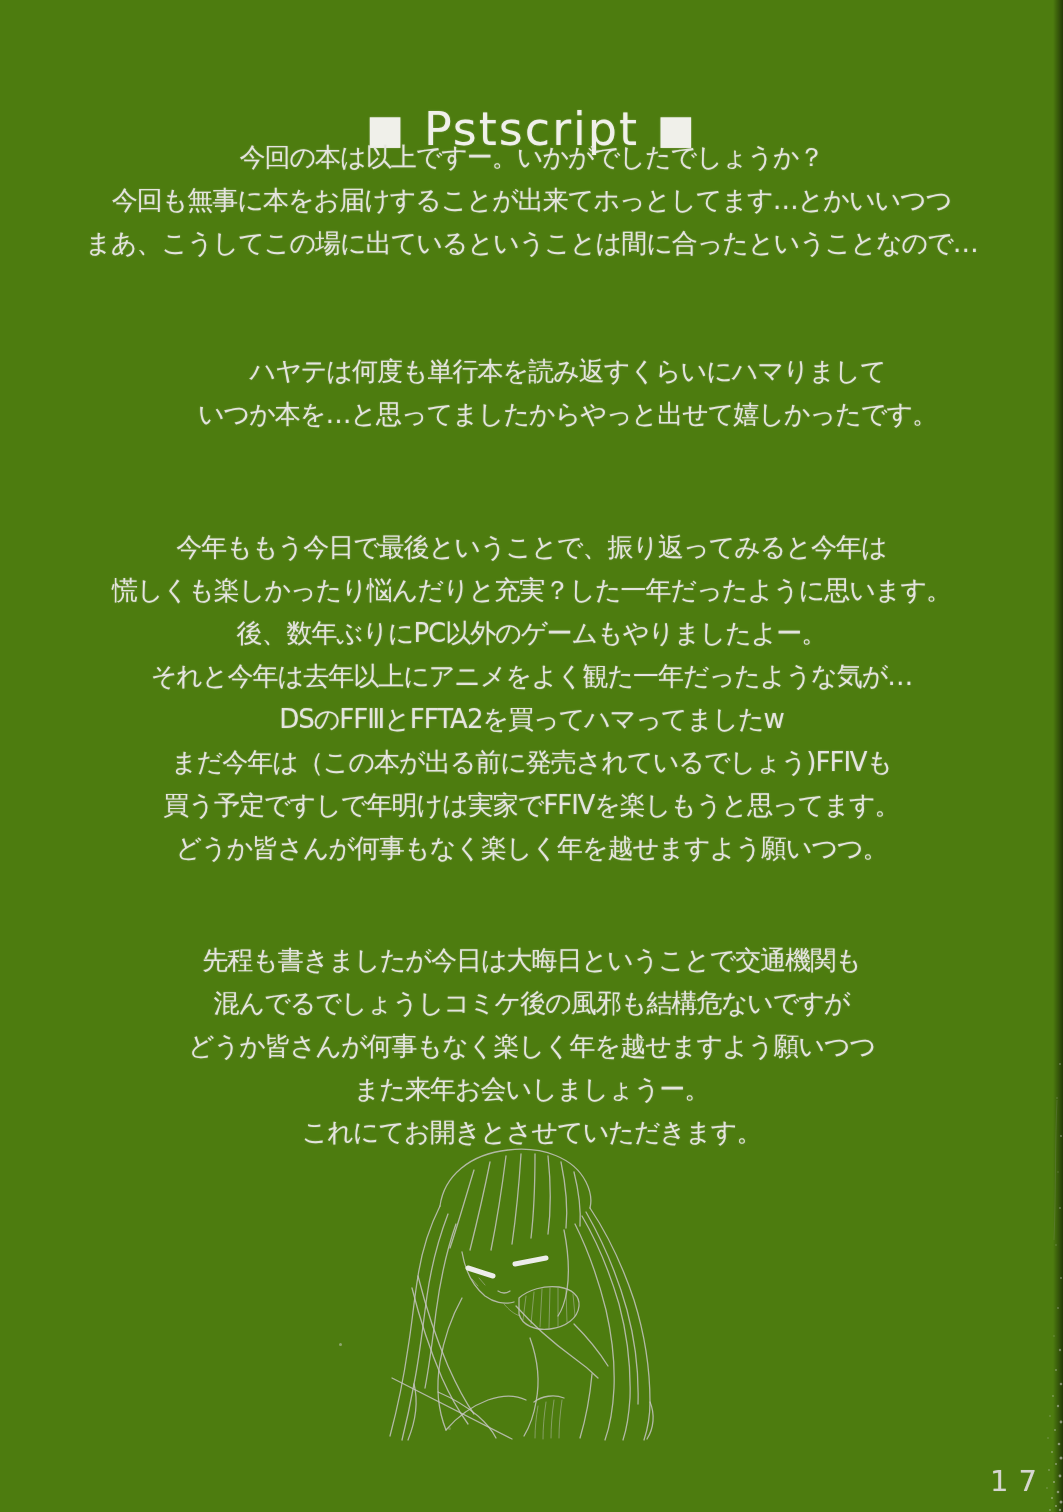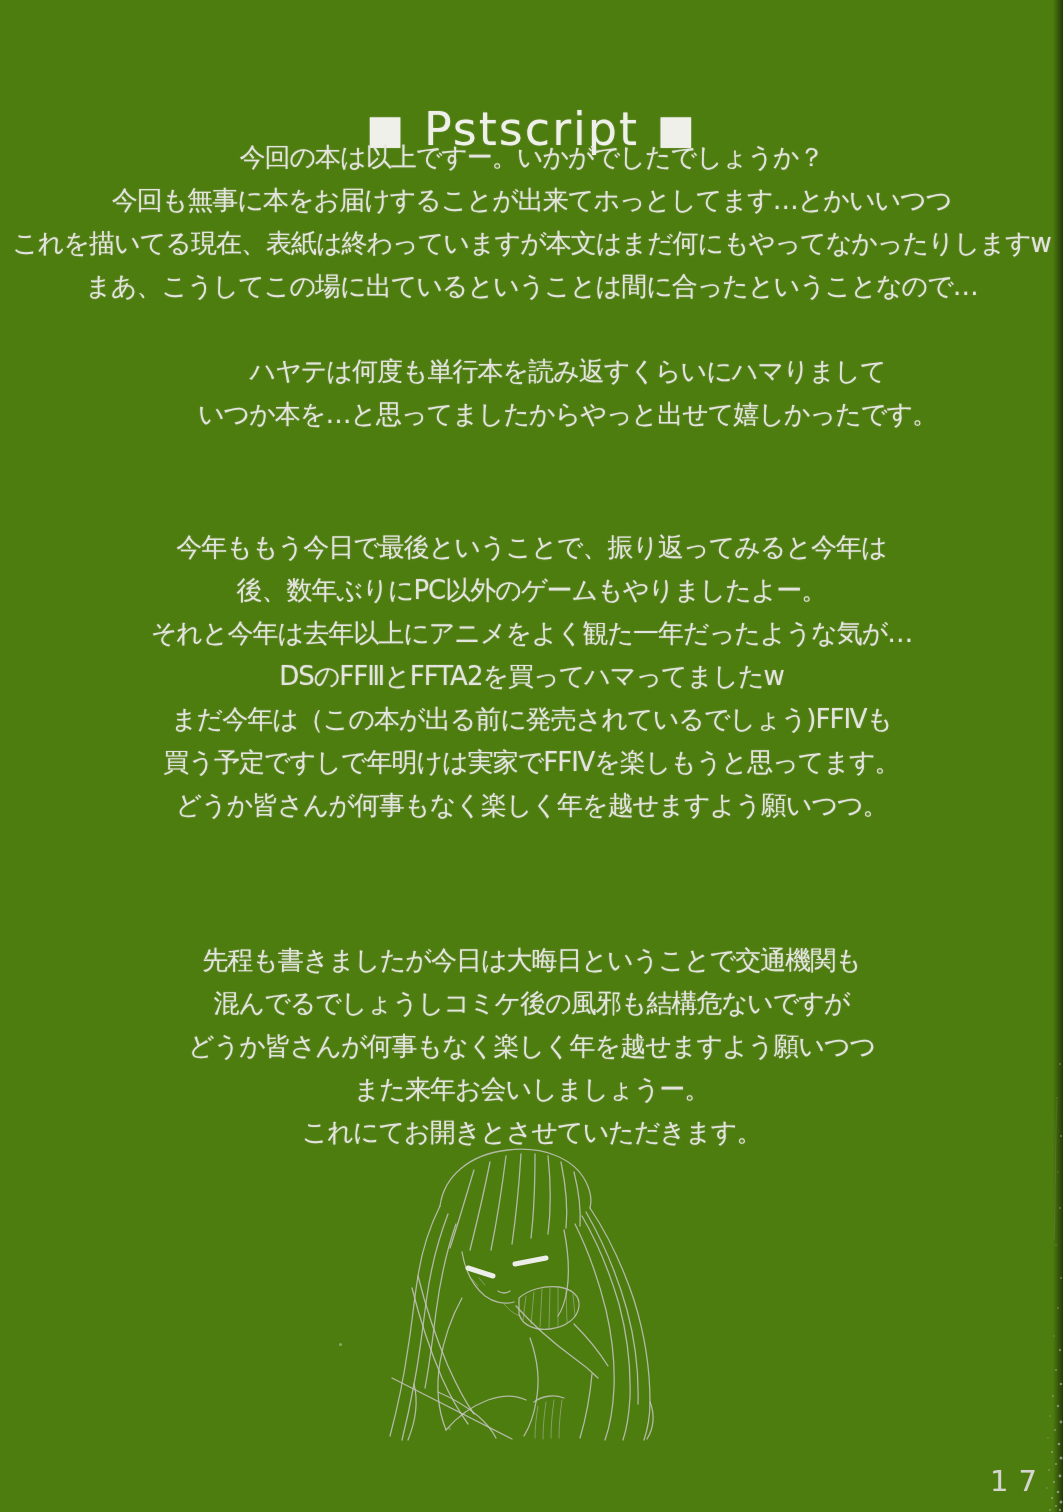--- a/index.html
+++ b/index.html
@@ -108,31 +108,31 @@
 </head>
 <body>
 
 <div class="page">
 
   <h1 class="title"><span class="sq">■</span><span>Pstscript</span><span class="sq">■</span></h1>
 
   <div class="para p1">
     <div class="line">今回の本は以上ですー。いかがでしたでしょうか？</div>
     <div class="line">今回も無事に本をお届けすることが出来てホっとしてます…とかいいつつ</div>
-    <div class="line">これを描いてる現在、表紙は終わっていますが本文はまだ何にもやってなかったりしますw</div>
     <div class="line">まあ、こうしてこの場に出ているということは間に合ったということなので…</div>
   </div>
 
   <div class="para p2">
     <div class="line">ハヤテは何度も単行本を読み返すくらいにハマりまして</div>
     <div class="line">いつか本を…と思ってましたからやっと出せて嬉しかったです。</div>
   </div>
 
   <div class="para p3">
     <div class="line">今年ももう今日で最後ということで、振り返ってみると今年は</div>
+    <div class="line">慌しくも楽しかったり悩んだりと充実？した一年だったように思います。</div>
     <div class="line">後、数年ぶりにPC以外のゲームもやりましたよー。</div>
     <div class="line">それと今年は去年以上にアニメをよく観た一年だったような気が…</div>
     <div class="line">DSのFFⅢとFFTA2を買ってハマってましたw</div>
     <div class="line">まだ今年は（この本が出る前に発売されているでしょう)FFⅣも</div>
     <div class="line">買う予定ですしで年明けは実家でFFⅣを楽しもうと思ってます。</div>
     <div class="line">どうか皆さんが何事もなく楽しく年を越せますよう願いつつ。</div>
   </div>
 
   <div class="para p4">
     <div class="line">先程も書きましたが今日は大晦日ということで交通機関も</div>

